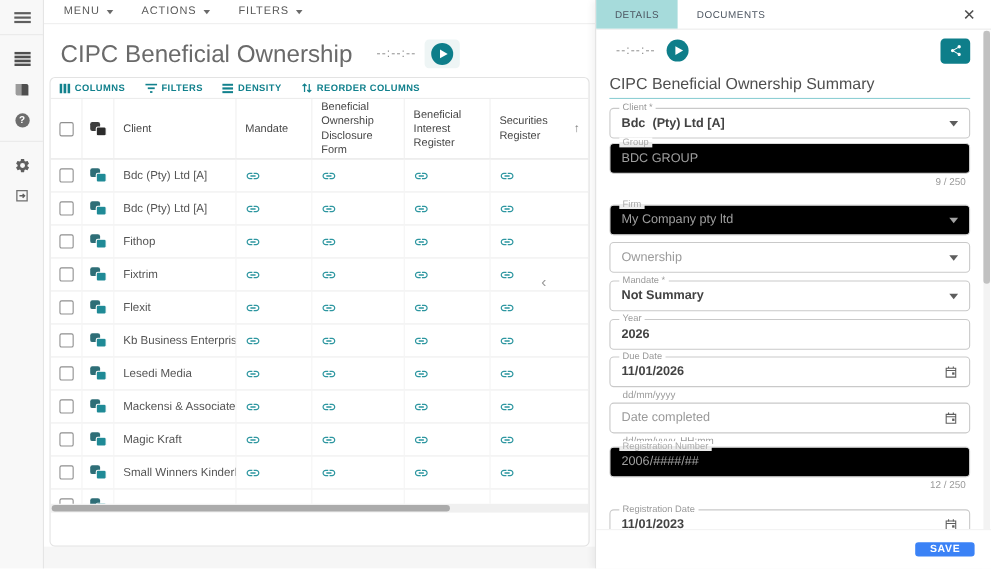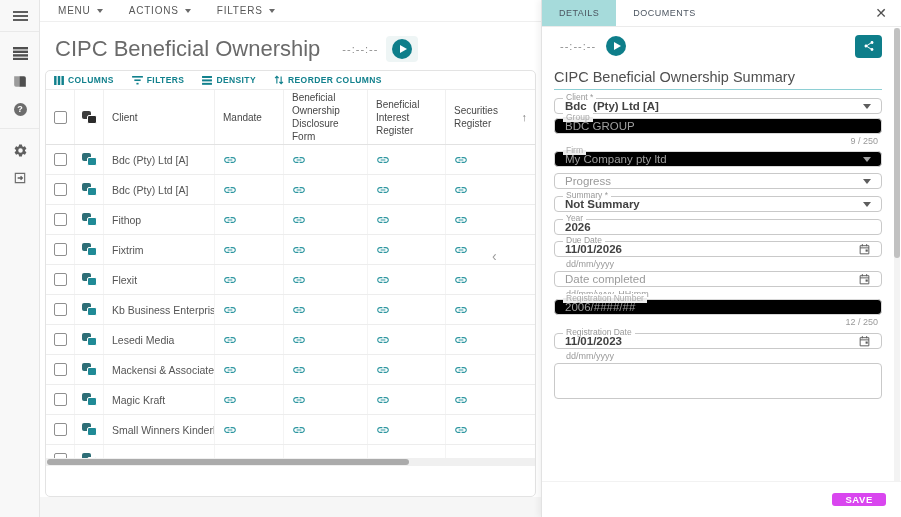--- a/index.html
+++ b/index.html
@@ -56,39 +56,39 @@
   .tabs { height:27px; display:flex; align-items:stretch; border-bottom:1px solid #ebebeb; }
   .tab { display:flex; align-items:center; padding:0 17px; font-size:9px; font-weight:normal; letter-spacing:0.5px; color:#4c5560; cursor:pointer; }
   .tab.active { background:#A6DBDB; }
   .close-x { margin-left:auto; align-self:center; margin-right:14px; font-size:14px; color:#4f4f4f; cursor:pointer; line-height:1; }
   .panel-body { position:absolute; top:28px; left:0; width:352px; height:453px; padding:4px 12px 0 12px; overflow:hidden; }
   .timer-row { display:flex; align-items:center; height:28px; }
   .panel-timer { font-size:11px; color:#8d8d8d; letter-spacing:1px; margin-left:6px; }
   .share-btn { margin-left:auto; width:27px; height:23px; background:#0E7E8A; border-radius:4px; display:flex; align-items:center; justify-content:center; cursor:pointer; }
   .panel-heading { margin-top:9px; font-size:14.5px; color:#4f4f4f; padding-bottom:4px; border-bottom:1.5px solid #8ecfd4; }
 
-  .f-field { position:relative; border:1px solid #c9c9c9; border-radius:4px; height:16px; display:flex; align-items:center; padding:0 10px; background:#fff; margin-top:4px; }
+  .f-field { position:relative; border:1px solid #c9c9c9; border-radius:4px; height:28px; display:flex; align-items:center; padding:0 10px; background:#fff; margin-top:4px; }
   .f-label { position:absolute; top:-6px; left:8px; font-size:8.5px; color:#999; background:#fff; padding:0 3px; line-height:1.1; white-space:nowrap; }
   .f-value { font-size:11.5px; color:#424242; font-weight:600; white-space:pre; }
   .f-field.disabled { background:#000000; border-color:#d8d8d8; }
   .f-field.disabled .f-label { background:linear-gradient(#fff 46%, #ececec 46%); color:#ababab; }
   .f-field.disabled .f-value { color:#9f9f9f; font-weight:500; }
   .f-placeholder { font-size:11.5px; color:#9a9a9a; font-weight:400; }
   .f-input { border:none; outline:none; background:transparent; width:100%; font:600 11.5px "Liberation Sans", sans-serif; color:#424242; padding:0; }
   .f-input::placeholder { color:#9a9a9a; font-weight:400; }
   .f-input:disabled { color:#9f9f9f; font-weight:500; }
   .caret { width:0; height:0; border-left:4px solid transparent; border-right:4px solid transparent; border-top:5px solid #5d5d5d; margin-left:auto; flex:none; }
   .caret.dim { border-top-color:#a3a3a3; }
-  .f-counter { font-size:9px; color:#9a9a9a; text-align:right; padding:2px 4px 0 0; height:17px; }
+  .f-counter { font-size:9px; color:#9a9a9a; text-align:right; padding:2px 4px 0 0; height:28px; }
   .f-helper { font-size:9px; color:#9a9a9a; padding:2px 0 0 12px; height:12px; }
   .cal-icon { margin-left:auto; flex:none; cursor:pointer; display:flex; }
   .notes-field { height:36px; align-items:flex-start; padding-top:8px; }
 
   .panel-footer { position:absolute; left:0; bottom:0; width:360px; height:36px; background:#fff; border-top:1px solid #f2f2f2; display:flex; align-items:center; justify-content:flex-end; padding-right:16px; }
-  .save-btn { background:#d946ef; color:#fff; font-size:9.5px; font-weight:bold; letter-spacing:0.6px; padding:1px 13px; border:none; border-radius:3px; cursor:pointer; }
+  .save-btn { background:#3b82f6; color:#fff; font-size:9.5px; font-weight:bold; letter-spacing:0.6px; padding:1px 13px; border:none; border-radius:3px; cursor:pointer; }
 
   .vscroll-track { position:absolute; right:1px; top:28px; width:6px; height:453px; background:#f3f3f3; }
   .vscroll-thumb { position:absolute; top:0; left:0; width:6px; height:230px; background:#c1c1c1; border-radius:3px; cursor:pointer; }
 
   svg { display:block; }
 </style>
 </head>
 <body>
 
 <div id="app">
@@ -612,26 +612,26 @@
       </div>
       <div class="f-counter">9 / 250</div>
 
       <div class="f-field disabled" style="margin-top:0">
         <span class="f-label">Firm</span>
         <span class="f-value">My Company pty ltd</span>
         <span class="caret dim"></span>
       </div>
 
       <div class="f-field" style="margin-top:6px">
-        <span class="f-placeholder">Progress</span>
+        <span class="f-placeholder">Ownership</span>
         <span class="caret"></span>
       </div>
 
       <div class="f-field" style="margin-top:7px">
-        <span class="f-label">Summary *</span>
+        <span class="f-label">Mandate *</span>
         <span class="f-value">Not Summary</span>
         <span class="caret"></span>
       </div>
 
       <div class="f-field" style="margin-top:7px">
         <span class="f-label">Year</span>
         <input class="f-input" value="2026" style="">
       </div>
 
       <div class="f-field" style="margin-top:6px">

